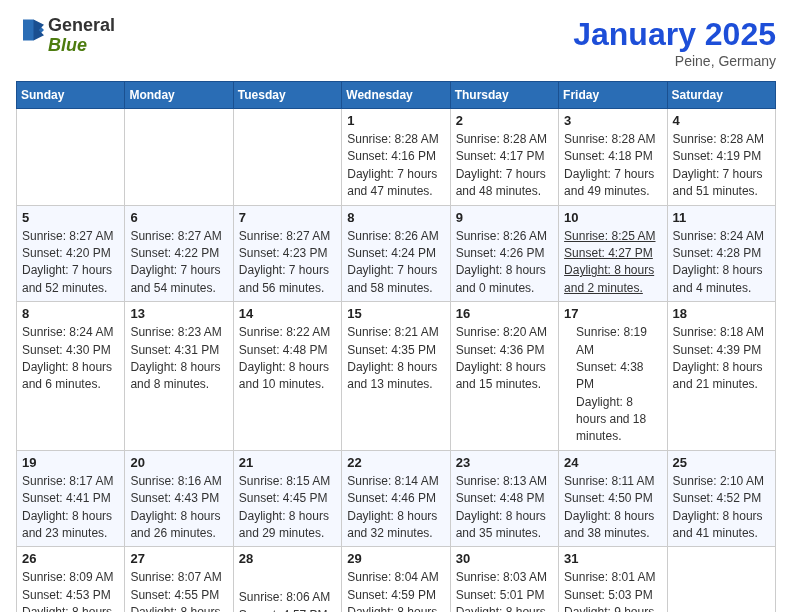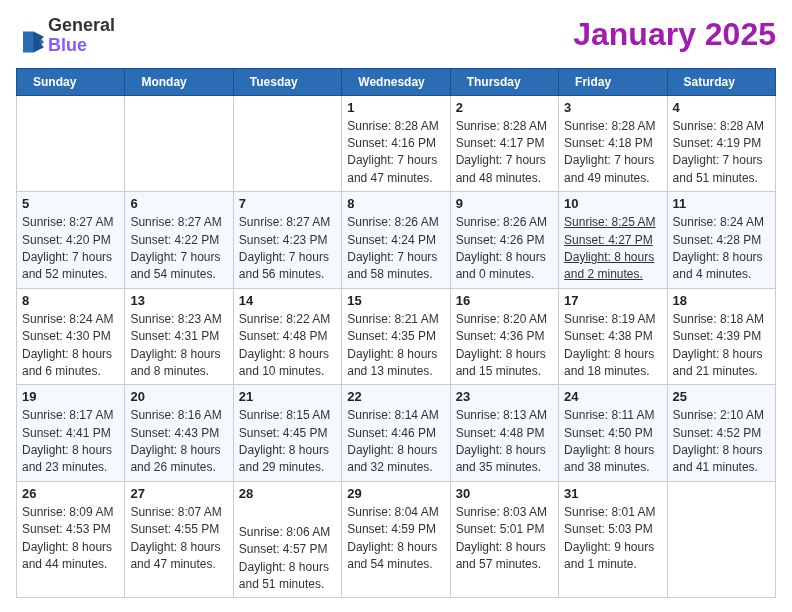--- a/index.html
+++ b/index.html
@@ -11,55 +11,55 @@
       padding: 16px;
     }
     .header {
       display: flex;
       justify-content: space-between;
       align-items: flex-start;
       margin-bottom: 12px;
     }
     .logo {
       display: flex;
-      align-items: flex-end;
+      align-items: flex-start;
       gap: 4px;
     }
     .logo-text {
       font-size: 18px;
       font-weight: bold;
       line-height: 1.1;
     }
     .logo-general { color: #333; }
-    .logo-blue { color: #8b5cf6; }
+    .logo-blue { color: #4d7c0f; font-style: italic; }
     .logo-icon {
       width: 28px;
       height: 28px;
     }
     .title-block {
       text-align: right;
     }
     .month-title {
       font-size: 32px;
       font-weight: bold;
-      color: #a21caf;
+      color: #1d4ed8;
     }
     .location {
       font-size: 14px;
       color: #555;
     }
     .calendar {
       width: 100%;
       border-collapse: collapse;
       font-size: 11px;
     }
     .calendar th {
       background: #2a6db5;
       color: #fff;
-      padding: 6px 16px;
+      padding: 6px 4px;
       text-align: left;
       font-size: 12px;
       font-weight: bold;
       border: 1px solid #1a5090;
     }
     .calendar td {
       border: 1px solid #ccc;
       vertical-align: top;
       padding: 4px 5px;
       width: calc(100%/7);
@@ -94,20 +94,21 @@
       <polygon points="20,4 32,16 20,28 8,28 8,4" fill="#2a6db5"></polygon>
       <polygon points="20,4 32,10 26,16 32,22 20,28" fill="#1a4f90"></polygon>
     </svg>
     <div class="logo-text">
       <span class="logo-general">General</span><br>
       <span class="logo-blue">Blue</span>
     </div>
   </div>
   <div class="title-block">
     <div class="month-title">January 2025</div>
+    <div class="location">Peine, Germany</div>
   </div>
 </div>
 
 <table class="calendar">
   <thead>
     <tr>
     <th>Sunday</th>
         <th>Monday</th>
         <th>Tuesday</th>
         <th>Wednesday</th>
@@ -216,21 +217,21 @@
 Daylight: 8 hours and 13 minutes.</div>
         </td>
         <td>
           <span class="day-num">16</span>
           <div class="day-info" style="white-space: pre-line;">Sunrise: 8:20 AM
 Sunset: 4:36 PM
 Daylight: 8 hours and 15 minutes.</div>
         </td>
         <td>
           <span class="day-num">17</span>
-          <div class="day-info" style="white-space: pre-line;">Sunrise: 8:19 AM
+          <div class="day-info" style="white-space: pre-line; margin-left: 12px;">Sunrise: 8:19 AM
 Sunset: 4:38 PM
 Daylight: 8 hours and 18 minutes.</div>
         </td>
         <td>
           <span class="day-num">18</span>
           <div class="day-info" style="white-space: pre-line;">Sunrise: 8:18 AM
 Sunset: 4:39 PM
 Daylight: 8 hours and 21 minutes.</div>
         </td>
       </tr>

